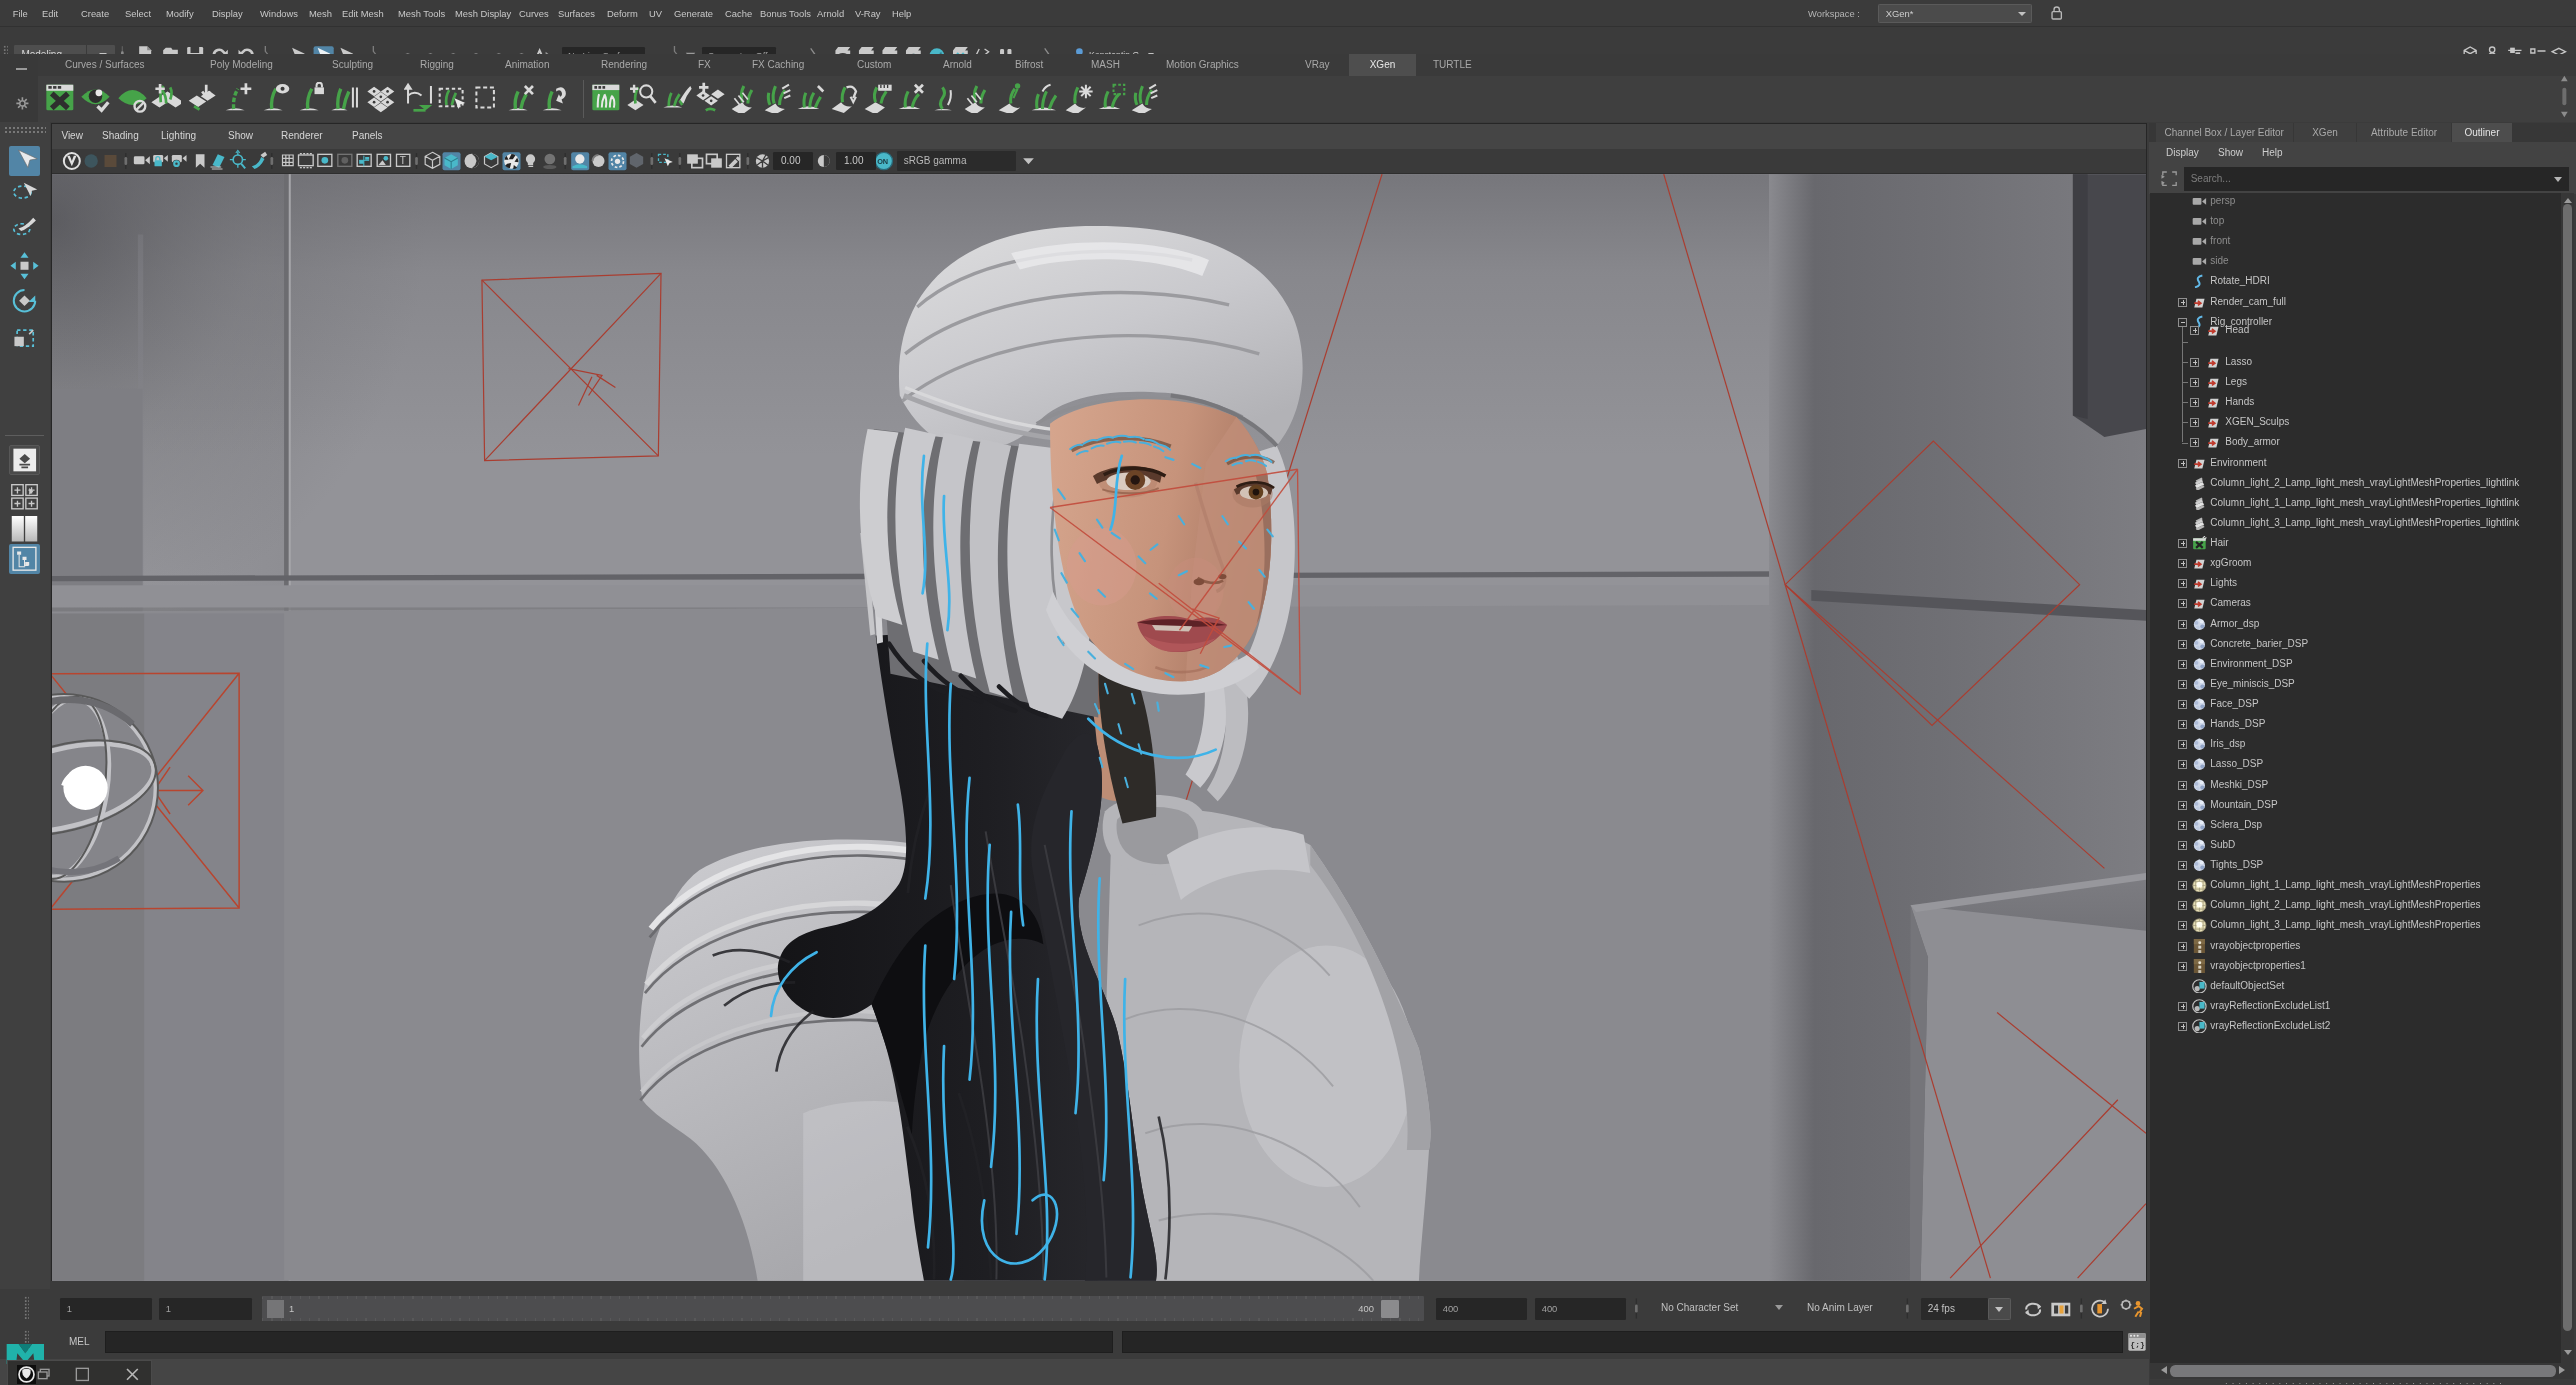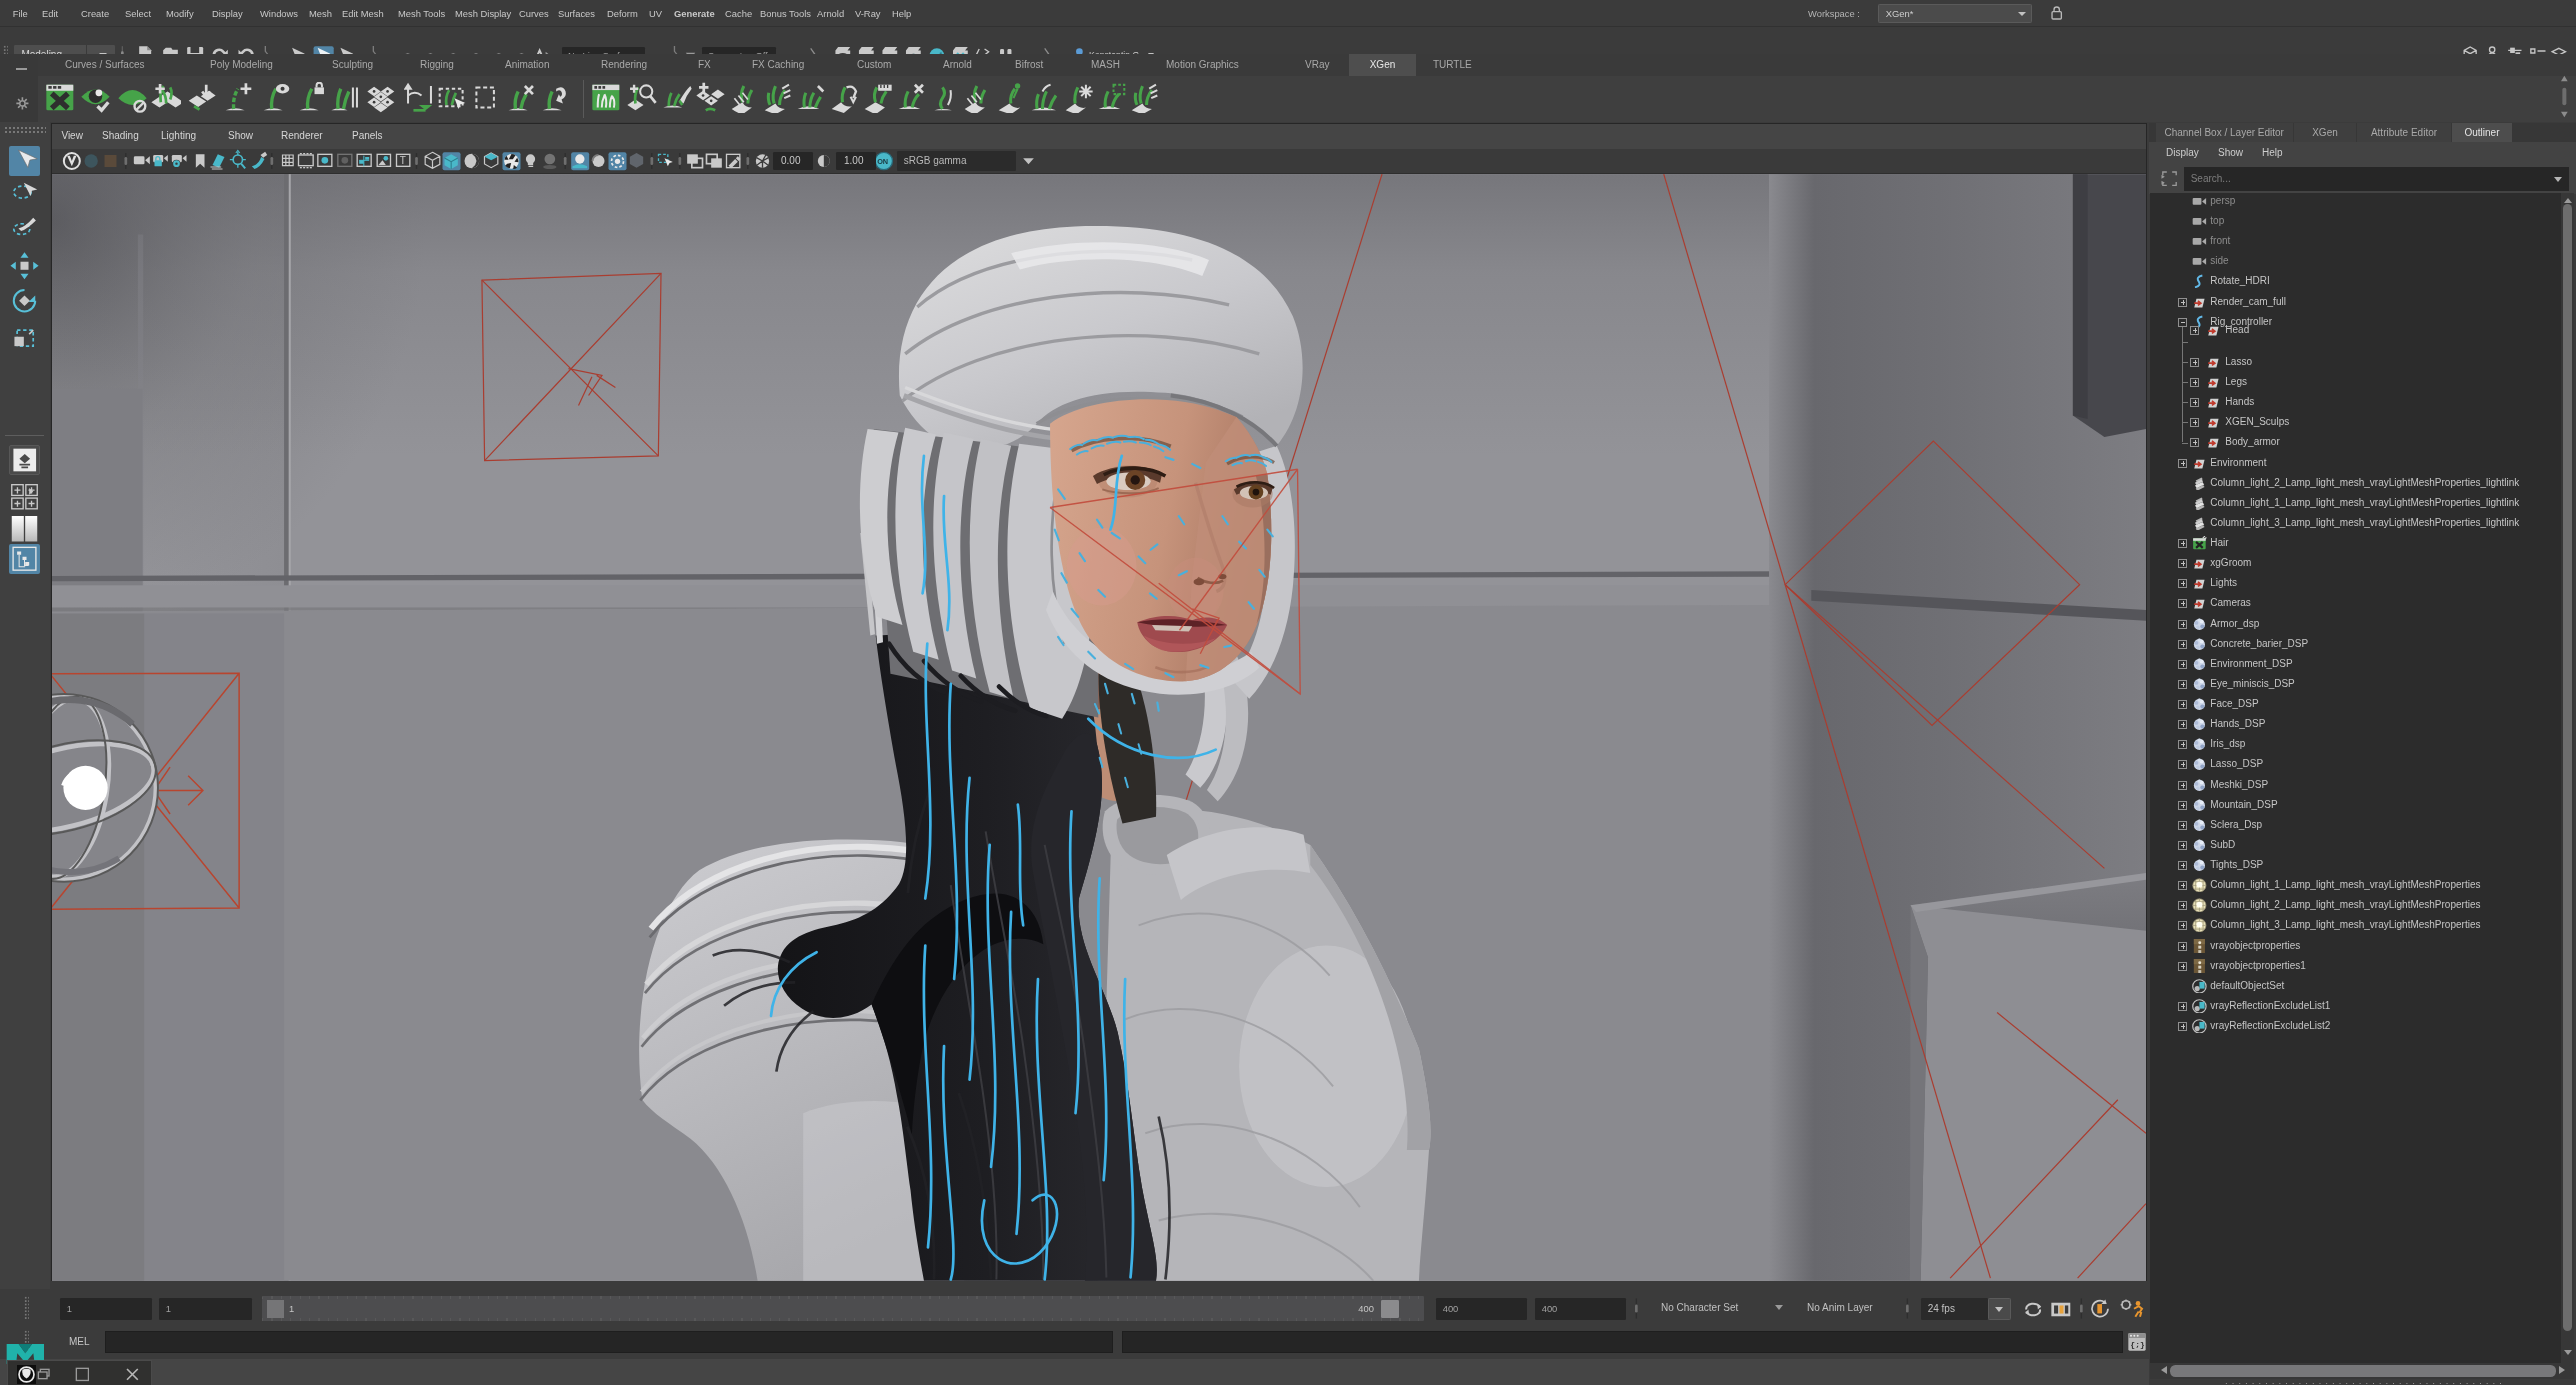--- a/index.html
+++ b/index.html
@@ -261,21 +261,21 @@
   <span class="mi" style="left:212px;">Display</span>
   <span class="mi" style="left:260px;">Windows</span>
   <span class="mi" style="left:309px;">Mesh</span>
   <span class="mi" style="left:342px;">Edit Mesh</span>
   <span class="mi" style="left:398px;">Mesh Tools</span>
   <span class="mi" style="left:455px;">Mesh Display</span>
   <span class="mi" style="left:519px;">Curves</span>
   <span class="mi" style="left:558px;text-align:right;">Surfaces</span>
   <span class="mi" style="left:607px;">Deform</span>
   <span class="mi" style="left:649px;">UV</span>
-  <span class="mi" style="left:674px;font-weight:bold;">Generate</span>
+  <span class="mi" style="left:674px;">Generate</span>
   <span class="mi" style="left:725px;">Cache</span>
   <span class="mi" style="left:760px;">Bonus Tools</span>
   <span class="mi" style="left:817px;">Arnold</span>
   <span class="mi" style="left:855px;">V-Ray</span>
   <span class="mi" style="left:892px;">Help</span>
   <span class="mi" style="left:1808px;color:#b4b4b4;">Workspace :</span>
   <div class="abs" style="left:1878px;top:4px;width:154px;height:19px;background:#4b4b4b;border:0.7px solid #5a5a5a;border-radius:1.3px;">
      <span style="position:absolute;left:6.7px;top:0;line-height:17.4px;font-size:9.4px;color:#cfcfcf;">XGen*</span>
      <span style="position:absolute;right:5.4px;top:6.7px;width:0;height:0;border:4px solid transparent;border-top:4.7px solid #c2c2c2;"></span>
   </div>

